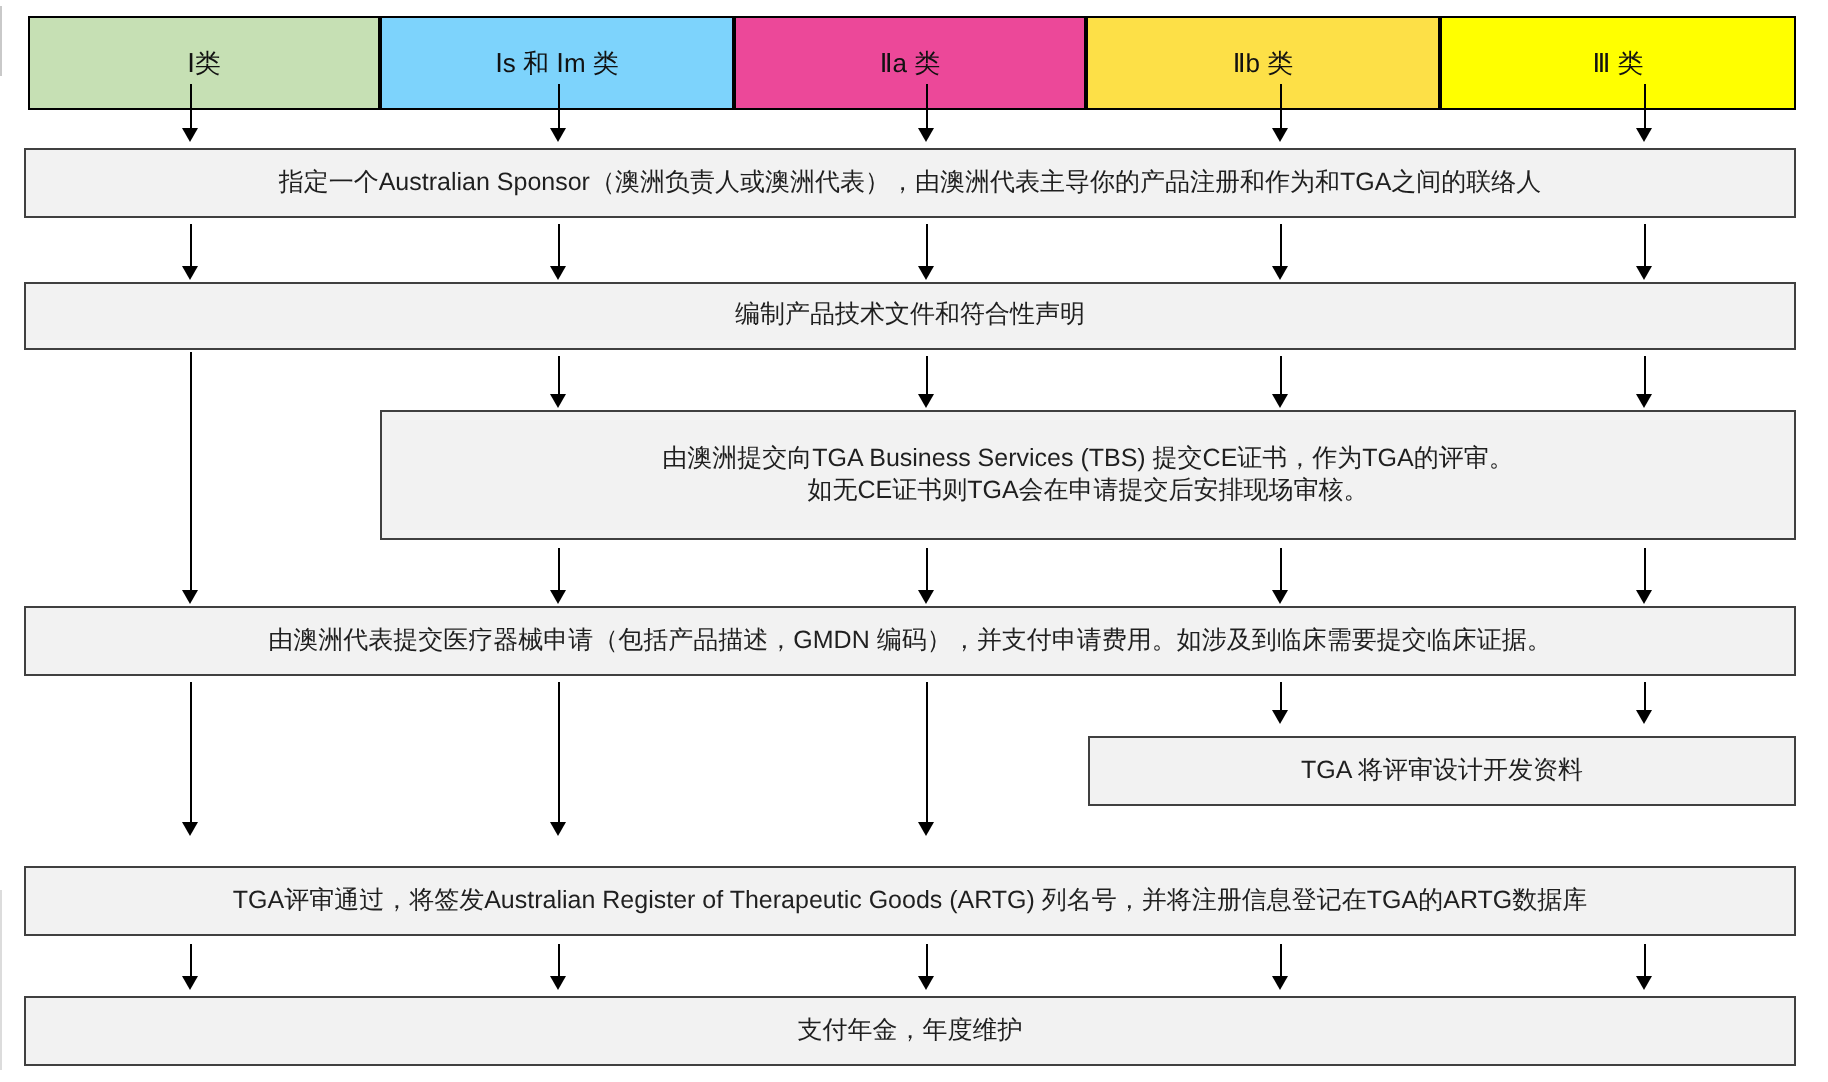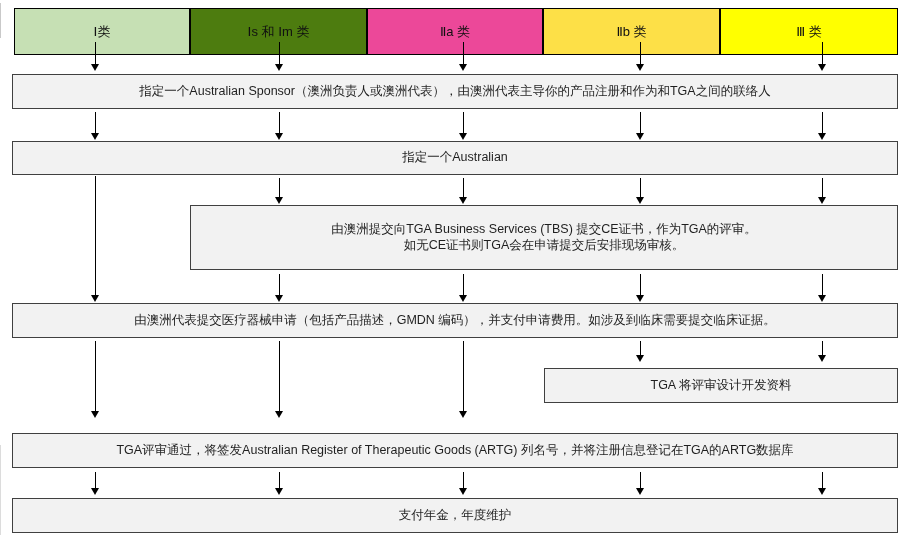--- a/index.html
+++ b/index.html
@@ -45,39 +45,39 @@
 <body>
 
 <div id="canvas">
 
   <div class="gridline" style="left:0;top:3px;height:35px;"></div>
   <div class="gridline" style="left:0;top:445px;height:90px;background:#dcdcdc;"></div>
 
   <div class="class-header" style="left: 14px; width: 176px; background: rgb(198, 224, 180);">
       <span>Ⅰ类</span>
     </div>
-  <div class="class-header" style="left: 190px; width: 177px; background: #4d7c0f;">
+  <div class="class-header" style="left: 190px; width: 177px; background: #7dd3fc;">
       <span>Ⅰs 和 Ⅰm 类</span>
     </div>
   <div class="class-header" style="left: 367px; width: 176px; background: #ec4899; text-align: right;">
       <span>Ⅱa 类</span>
     </div>
   <div class="class-header" style="left: 543px; width: 177px; background: #fde047;">
       <span>Ⅱb 类</span>
     </div>
   <div class="class-header" style="left: 720px; width: 178px; background: rgb(255, 255, 0);">
       <span>Ⅲ 类</span>
     </div>
 
   <div class="step-box" style="left:12px;top:74px;width:886px;height:35px;">
     <span class="line">指定一个Australian Sponsor（澳洲负责人或澳洲代表），由澳洲代表主导你的产品注册和作为和TGA之间的联络人</span>
   </div>
 
   <div class="step-box" style="left:12px;top:141px;width:886px;height:34px;">
-    <span class="line">指定一个Australian</span>
+    <span class="line">编制产品技术文件和符合性声明</span>
   </div>
 
   <div class="step-box" style="left:190px;top:205px;width:708px;height:65px;justify-content:space-evenly;">
     <span class="line">由澳洲提交向TGA Business Services (TBS) 提交CE证书，作为TGA的评审。</span>
     <span class="line">如无CE证书则TGA会在申请提交后安排现场审核。</span>
   </div>
 
   <div class="step-box" style="left:12px;top:303px;width:886px;height:35px;">
     <span class="line">由澳洲代表提交医疗器械申请（包括产品描述，GMDN 编码），并支付申请费用。如涉及到临床需要提交临床证据。</span>
   </div>

